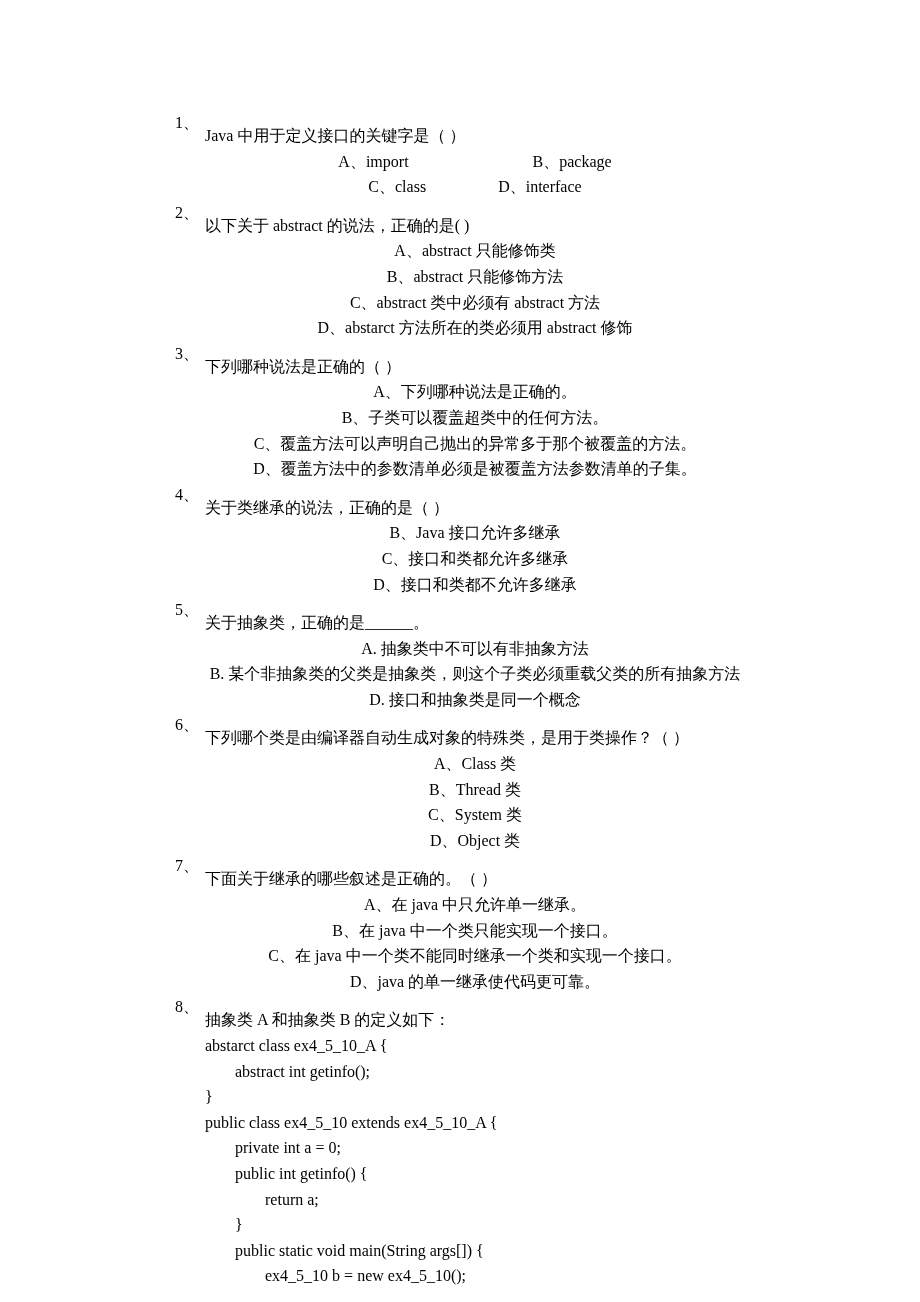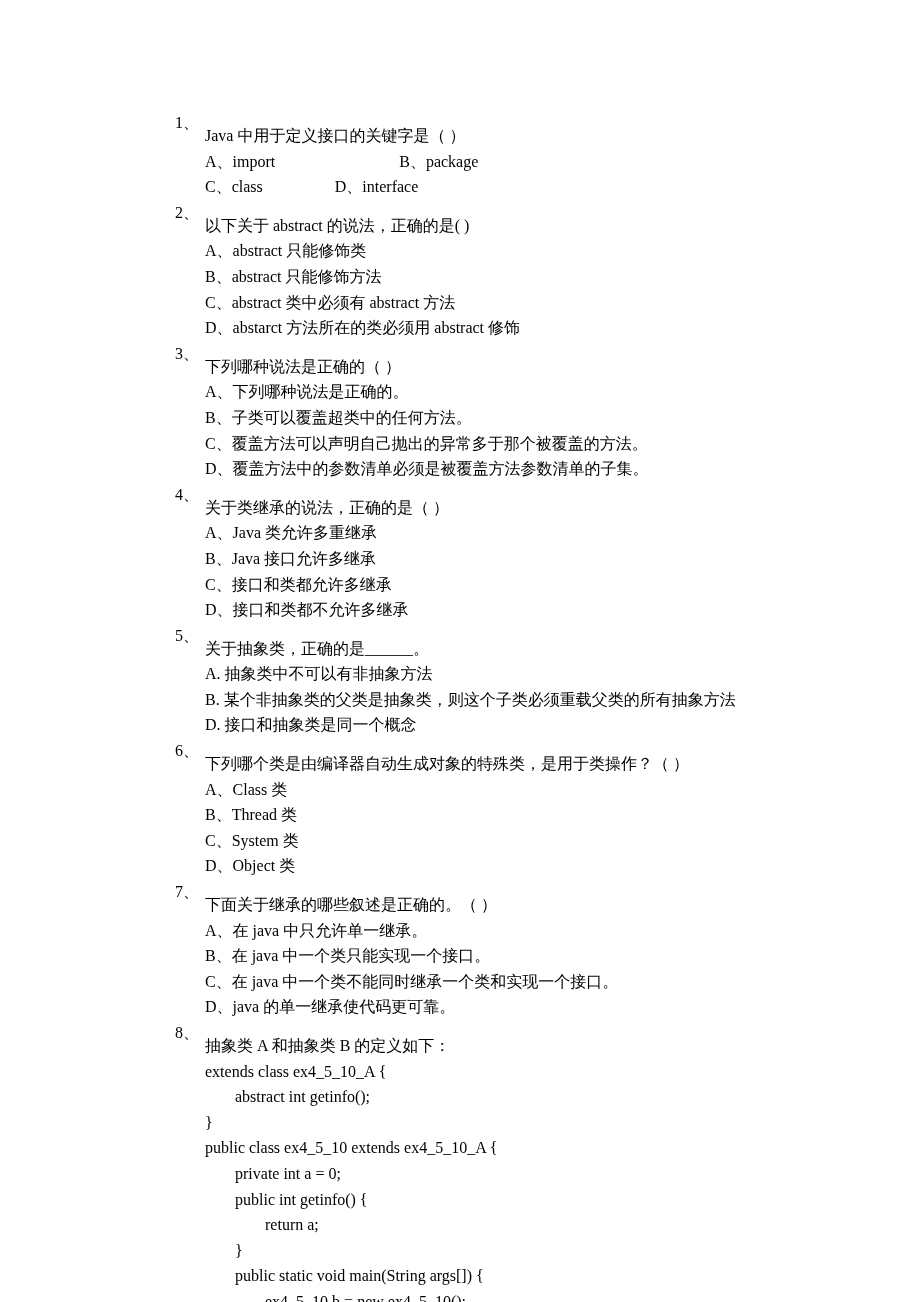--- a/index.html
+++ b/index.html
@@ -24,20 +24,21 @@
   .qnum {
     min-width: 30px;
     text-align: left;
   }
   .qbody {
     flex: 1;
     margin-top: 13px;
   }
   .opt-row {
     padding-left: 30px;
+    text-align: center;
   }
   .opt-inline {
     display: inline-block;
   }
   .code-block {
     padding-left: 30px;
     font-family: "Times New Roman", serif;
   }
   .code-indent-1 { padding-left: 60px; }
   .code-indent-2 { padding-left: 90px; }
@@ -75,21 +76,20 @@
   </div>
   <div class="opt-row">A、下列哪种说法是正确的。</div>
   <div class="opt-row">B、子类可以覆盖超类中的任何方法。</div>
   <div class="opt-row">C、覆盖方法可以声明自己抛出的异常多于那个被覆盖的方法。</div>
   <div class="opt-row">D、覆盖方法中的参数清单必须是被覆盖方法参数清单的子集。</div>
 
   <div class="q">
     <div class="qnum">4、</div>
     <div class="qbody">关于类继承的说法，正确的是（         ）</div>
   </div>
-  <div class="opt-row">A、Java  类允许多重继承</div>
   <div class="opt-row">B、Java 接口允许多继承</div>
   <div class="opt-row">C、接口和类都允许多继承</div>
   <div class="opt-row">D、接口和类都不允许多继承</div>
 
   <div class="q">
     <div class="qnum">5、</div>
     <div class="qbody">关于抽象类，正确的是______。</div>
   </div>
   <div class="opt-row">A. 抽象类中不可以有非抽象方法</div>
   <div class="opt-row">B. 某个非抽象类的父类是抽象类，则这个子类必须重载父类的所有抽象方法</div>
@@ -110,21 +110,21 @@
   </div>
   <div class="opt-row">A、在 java 中只允许单一继承。</div>
   <div class="opt-row">B、在 java 中一个类只能实现一个接口。</div>
   <div class="opt-row">C、在 java 中一个类不能同时继承一个类和实现一个接口。</div>
   <div class="opt-row">D、java 的单一继承使代码更可靠。</div>
 
   <div class="q">
     <div class="qnum">8、</div>
     <div class="qbody">抽象类 A 和抽象类 B 的定义如下：</div>
   </div>
-  <div class="code-block">extends class ex4_5_10_A {</div>
+  <div class="code-block">abstarct class ex4_5_10_A {</div>
   <div class="code-indent-1">abstract int getinfo();</div>
   <div class="code-block">}</div>
   <div class="code-block">public class ex4_5_10 extends ex4_5_10_A {</div>
   <div class="code-indent-1">private int a = 0;</div>
   <div class="code-indent-1">public int getinfo() {</div>
   <div class="code-indent-2">return a;</div>
   <div class="code-indent-1">}</div>
   <div class="code-indent-1">public static void main(String args[]) {</div>
   <div class="code-indent-2">ex4_5_10 b = new ex4_5_10();</div>
 

